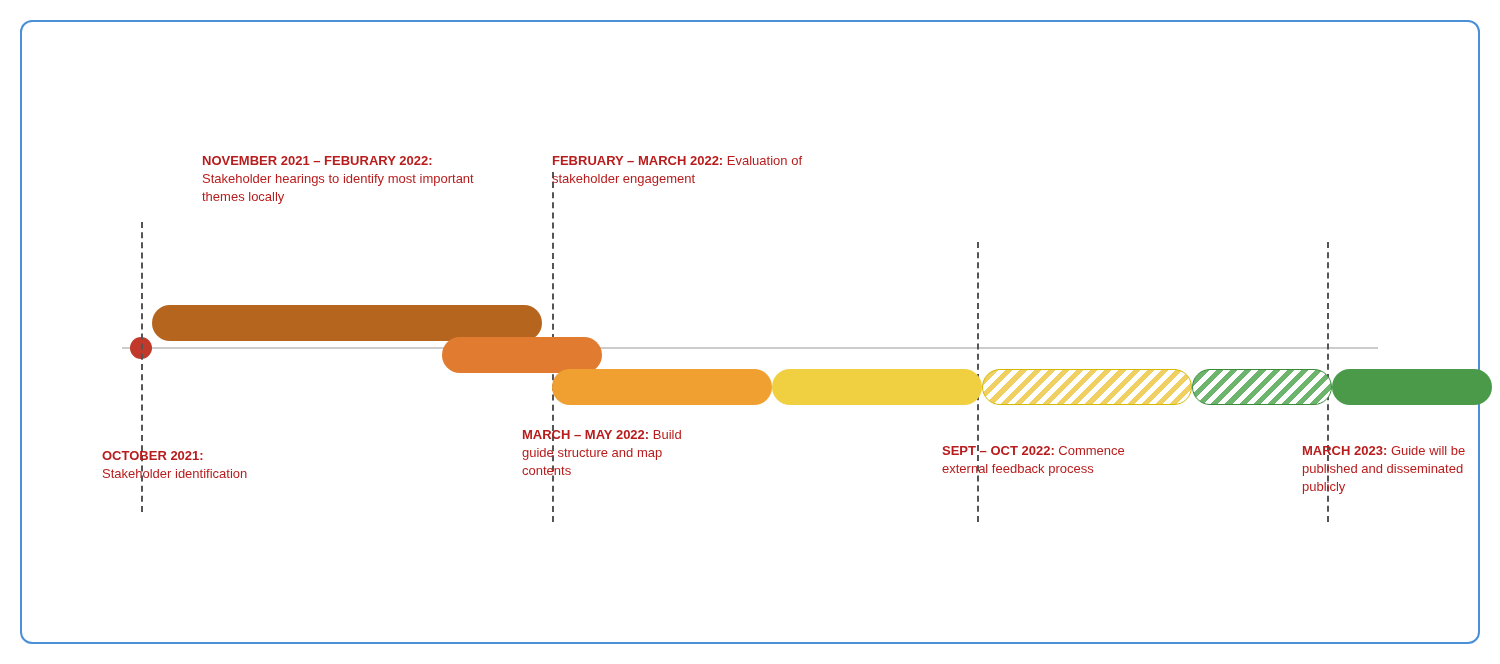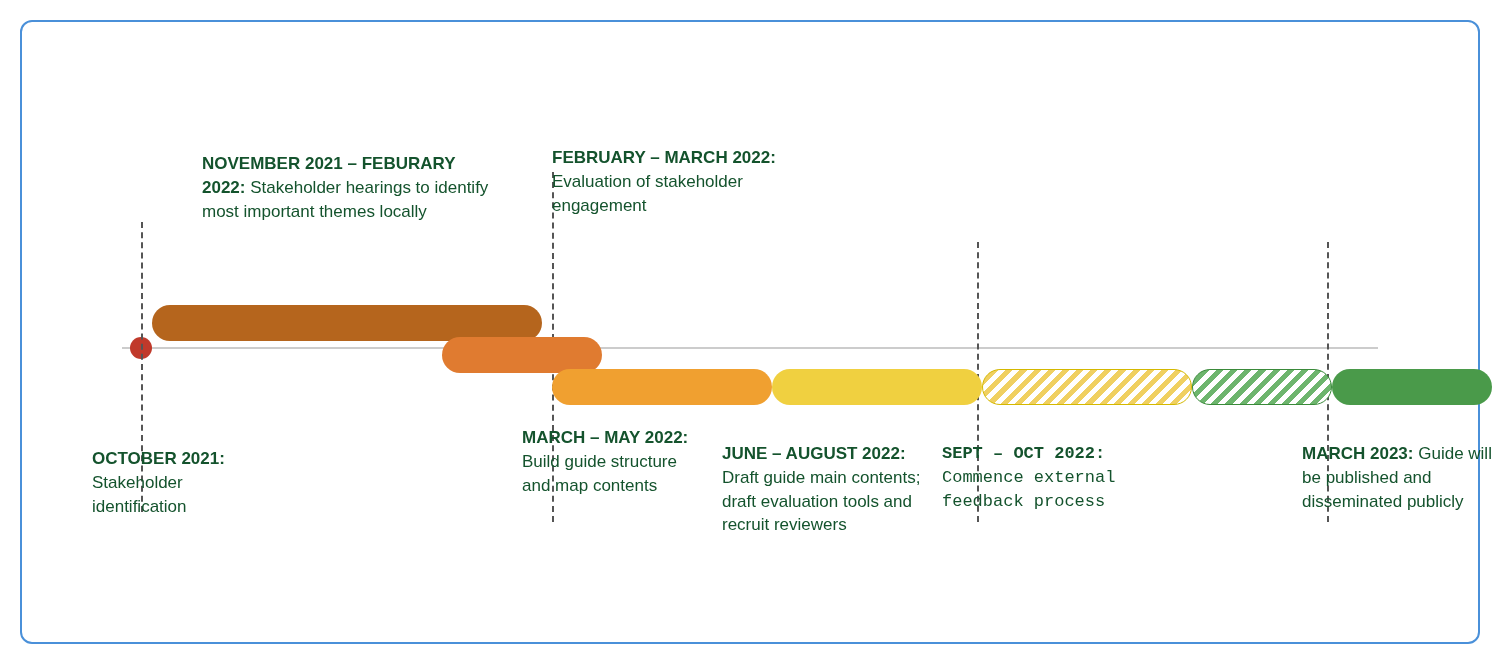--- a/index.html
+++ b/index.html
@@ -60,23 +60,23 @@
     
     .bar {
       position: absolute;
       height: 36px;
       border-radius: 18px;
     }
 
     
     .label-block {
       position: absolute;
-      font-size: 17px;
+      font-size: 13px;
       line-height: 1.4;
-      color: #14532d;
+      color: #b91c1c;
     }
     .label-block strong {
       font-weight: bold;
     }
 
     
     .striped-yellow {
       background: repeating-linear-gradient(
         -45deg,
         #f0d060,
@@ -122,46 +122,42 @@
     <div class="bar" style="background: #f0a030; left: 490px; top: 317px; width: 220px;"></div>
 
     <div class="bar" style="background: #f0d040; left: 710px; top: 317px; width: 210px;"></div>
 
     <div class="bar striped-yellow" style="left: 920px; top: 317px; width: 210px;"></div>
 
     <div class="bar striped-green" style="left: 1130px; top: 317px; width: 140px;"></div>
 
     <div class="bar" style="background: #4a9a4a; left: 1270px; top: 317px; width: 160px;"></div>
 
-    <div class="label-block" style="left: 30px; top: 395px; width: 160px;">
+    <div class="label-block" style="left: 40px; top: 395px; width: 160px;">
       <strong>OCTOBER 2021:</strong>
       <span>Stakeholder identification</span>
     </div>
 
     <div class="label-block" style="left: 140px; top: 100px; width: 290px;">
       <strong>NOVEMBER 2021 – FEBURARY 2022:</strong>
       <span>Stakeholder hearings to identify most important themes locally</span>
     </div>
 
-    <div class="label-block" style="left: 490px; top: 94px; width: 250px;">
+    <div class="label-block" style="left: 490px; top: 100px; width: 250px;">
       <strong>FEBRUARY – MARCH 2022:</strong>
       <span>Evaluation of stakeholder engagement</span>
     </div>
 
     <div class="label-block" style="left: 460px; top: 374px; width: 170px;">
       <strong>MARCH – MAY 2022:</strong>
       <span>Build guide structure and map contents</span>
     </div>
 
-    <div class="label-block" style="left: 660px; top: 390px; width: 200px;">
-      <strong>JUNE – AUGUST 2022:</strong>
-      <span>Draft guide main contents; draft evaluation tools and recruit reviewers</span>
-    </div>
 
-    <div class="label-block" style="left: 880px; top: 390px; width: 200px; font-family: Liberation Mono, monospace;">
+    <div class="label-block" style="left: 880px; top: 390px; width: 200px;">
       <strong>SEPT – OCT 2022:</strong>
       <span>Commence external feedback process</span>
     </div>
 
 
     <div class="label-block" style="left: 1240px; top: 390px; width: 200px;">
       <strong>MARCH 2023:</strong>
       <span>Guide will be published and disseminated publicly</span>
     </div>
 

